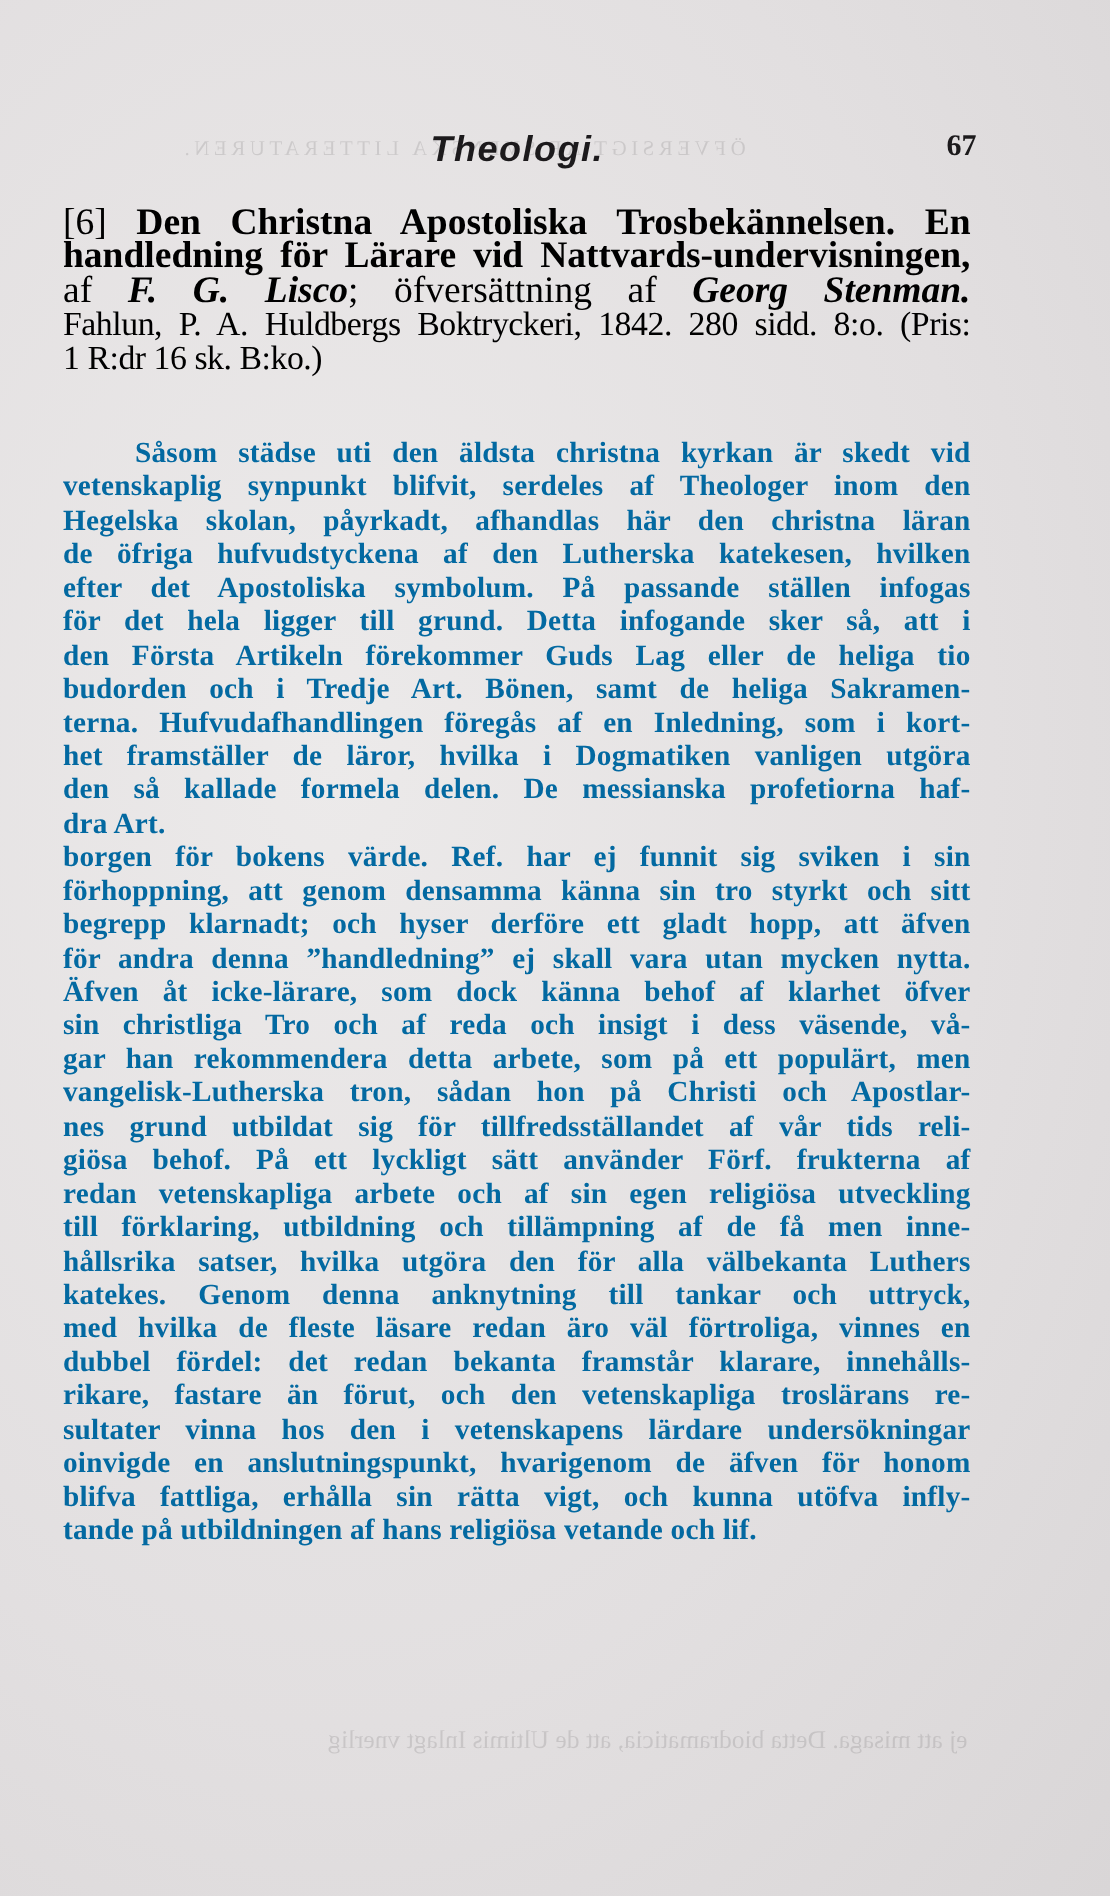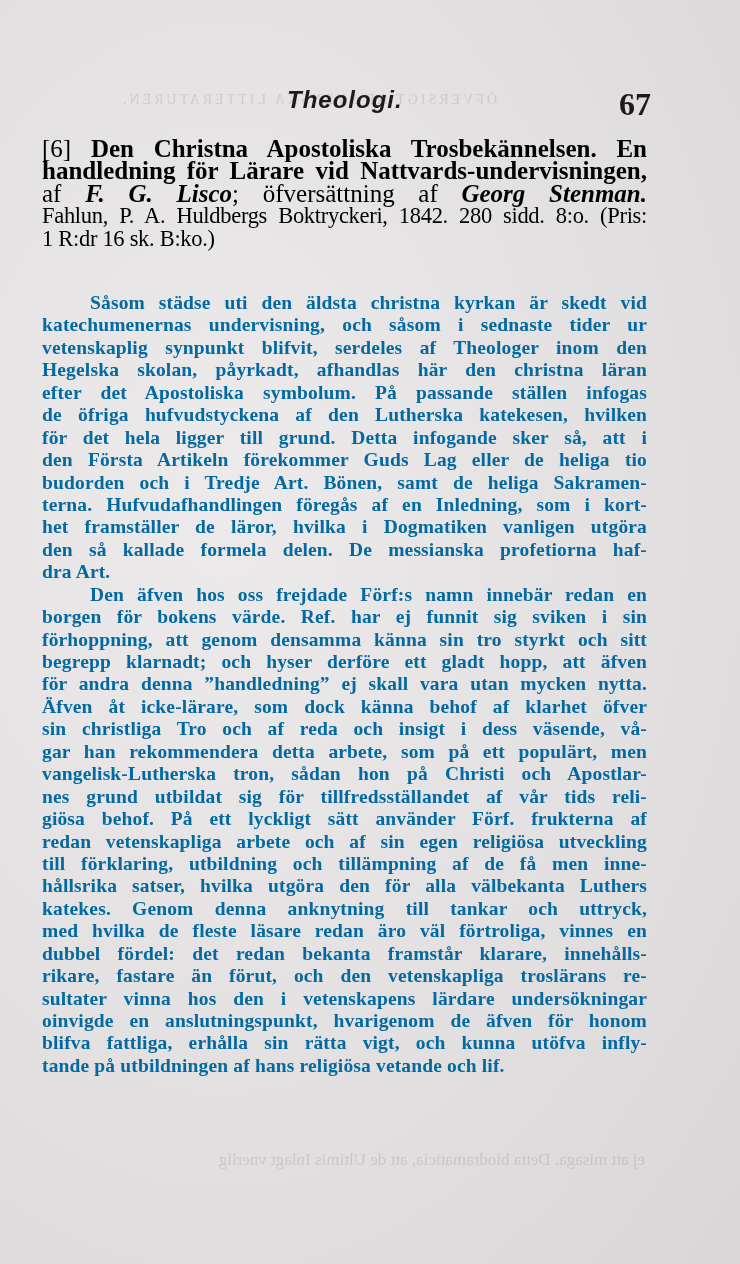--- a/index.html
+++ b/index.html
@@ -15,21 +15,21 @@
     .header {
       position: absolute; top: 86px; left: 0; width: 605px; height: 36px;
     }
     .running-title {
       position: absolute; left: 245px; top: 0;
       font-family: Liberation Sans, sans-serif; font-style: italic; font-weight: bold;
       font-size: 24px; letter-spacing: 1px; color: #1c1a1c;
     }
     .page-number {
       position: absolute; right: -4px; top: 0;
-      font-family: "Liberation Serif", serif; font-weight: bold; font-size: 32px; text-align: right;
+      font-family: "Liberation Serif", serif; font-weight: bold; font-size: 20px; text-align: right;
     }
     .entry-title {
       position: absolute; top: 133px; left: 0; width: 605px;
       font-family: Liberation Serif, serif; font-size: 25px; line-height: 31px;
       font-weight: bold; text-align: justify; color: #000000;
     }
     .entry-title .num { font-weight: normal; }
     .entry-title i { font-style: italic; }
     .imprint { font-weight: normal; font-size: 22.5px; letter-spacing: -0.3px; }
     .body-text {
@@ -66,33 +66,31 @@
   <div class="entry-title">
     <span class="line"><span class="num">[6]</span> <span>Den Christna Apostoliska Trosbekännelsen. En</span></span>
     <span class="line">handledning för Lärare vid Nattvards-undervisningen,</span>
     <span class="line"><span style="font-weight:normal">af</span> <i>F. G. Lisco</i><span style="font-weight:normal">; öfversättning af</span> <i>Georg Stenman.</i></span>
     <span class="line imprint">Fahlun, P. A. Huldbergs Boktryckeri, 1842. 280 sidd. 8:o. (Pris:</span>
     <span class="line last imprint">1 R:dr 16 sk. B:ko.)</span>
   </div>
 
   <div class="body-text">
     <span class="line indent">Såsom städse uti den äldsta christna kyrkan är skedt vid</span>
-    <span class="line">katechumenernas undervisning, och såsom i sednaste tider ur</span>
     <span class="line">vetenskaplig synpunkt blifvit, serdeles af Theologer inom den</span>
     <span class="line">Hegelska skolan, påyrkadt, afhandlas här den christna läran</span>
+    <span class="line">de öfriga hufvudstyckena af den Lutherska katekesen, hvilken</span>
     <span class="line">efter det Apostoliska symbolum. På passande ställen infogas</span>
-    <span class="line">de öfriga hufvudstyckena af den Lutherska katekesen, hvilken</span>
     <span class="line">för det hela ligger till grund. Detta infogande sker så, att i</span>
     <span class="line">den Första Artikeln förekommer Guds Lag eller de heliga tio</span>
     <span class="line">budorden och i Tredje Art. Bönen, samt de heliga Sakramen-</span>
     <span class="line">terna. Hufvudafhandlingen föregås af en Inledning, som i kort-</span>
     <span class="line">het framställer de läror, hvilka i Dogmatiken vanligen utgöra</span>
     <span class="line">den så kallade formela delen. De messianska profetiorna haf-</span>
     <span class="line last">dra Art.</span>
-    <span class="line indent">Den äfven hos oss frejdade Förf:s namn innebär redan en</span>
     <span class="line">borgen för bokens värde. Ref. har ej funnit sig sviken i sin</span>
     <span class="line">förhoppning, att genom densamma känna sin tro styrkt och sitt</span>
     <span class="line">begrepp klarnadt; och hyser derföre ett gladt hopp, att äfven</span>
     <span class="line">för andra denna ”handledning” ej skall vara utan mycken nytta.</span>
     <span class="line">Äfven åt icke-lärare, som dock känna behof af klarhet öfver</span>
     <span class="line">sin christliga Tro och af reda och insigt i dess väsende, vå-</span>
     <span class="line">gar han rekommendera detta arbete, som på ett populärt, men</span>
     <span class="line">vangelisk-Lutherska tron, sådan hon på Christi och Apostlar-</span>
     <span class="line">nes grund utbildat sig för tillfredsställandet af vår tids reli-</span>
     <span class="line">giösa behof. På ett lyckligt sätt använder Förf. frukterna af</span>

